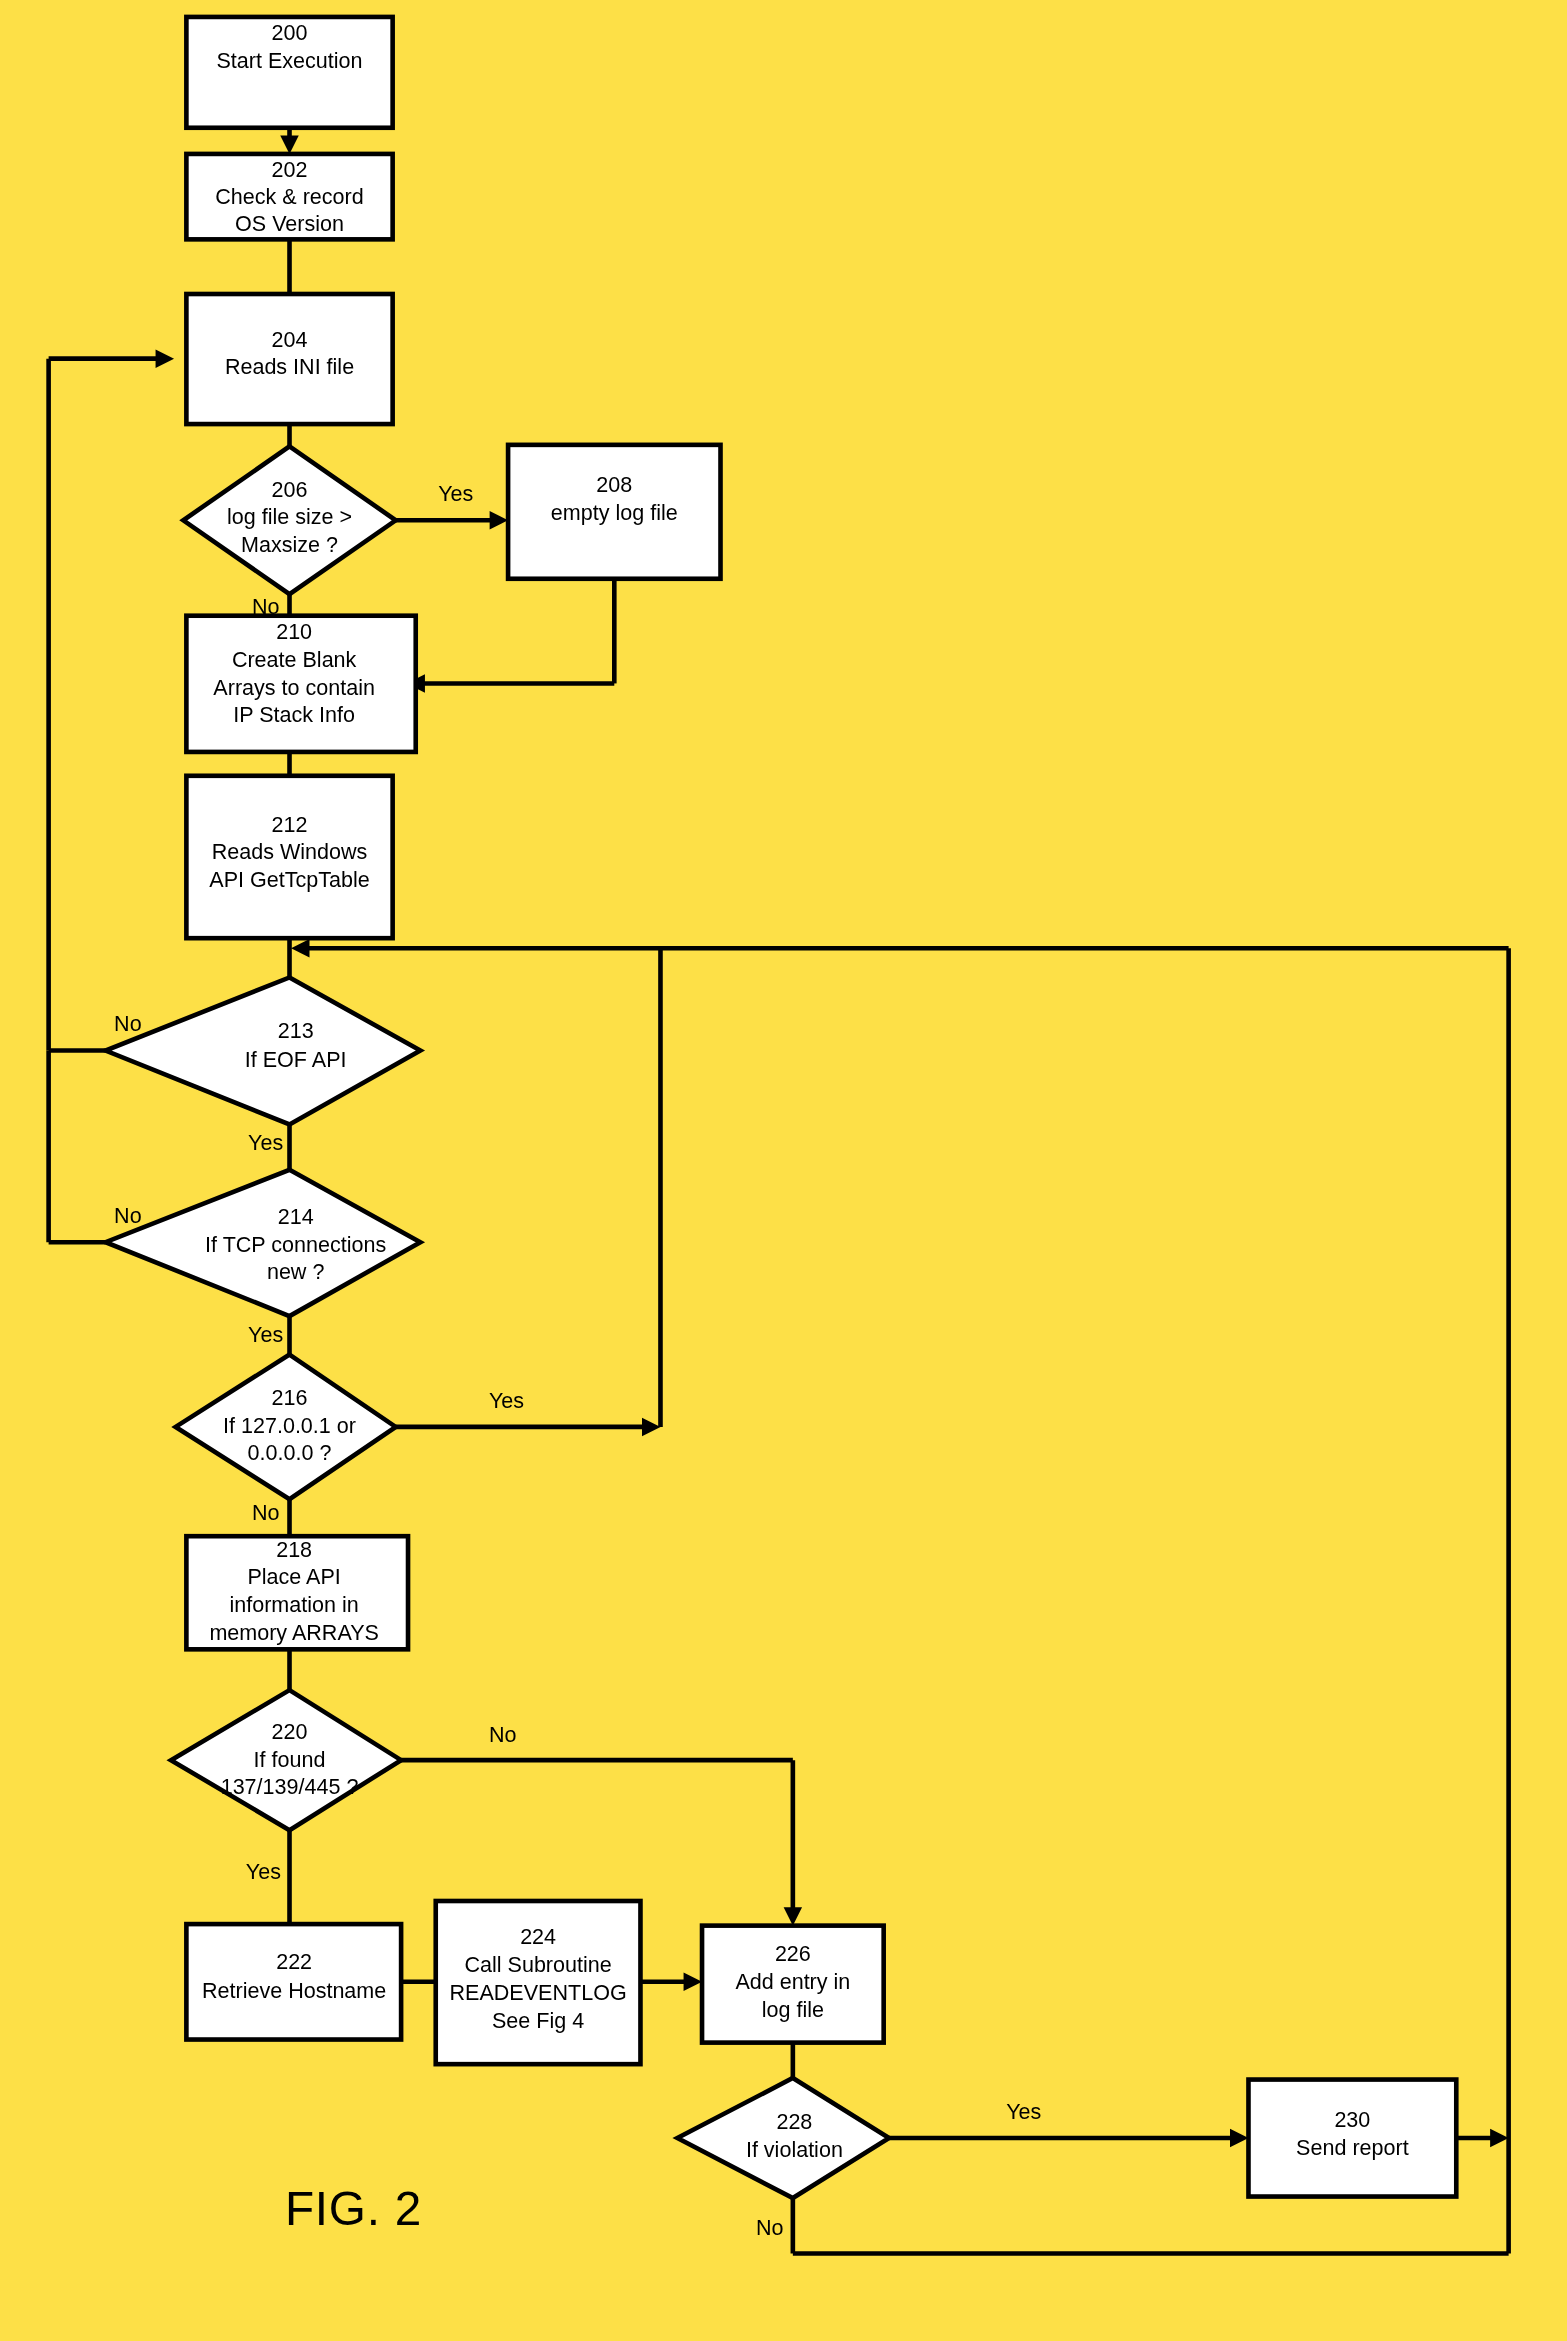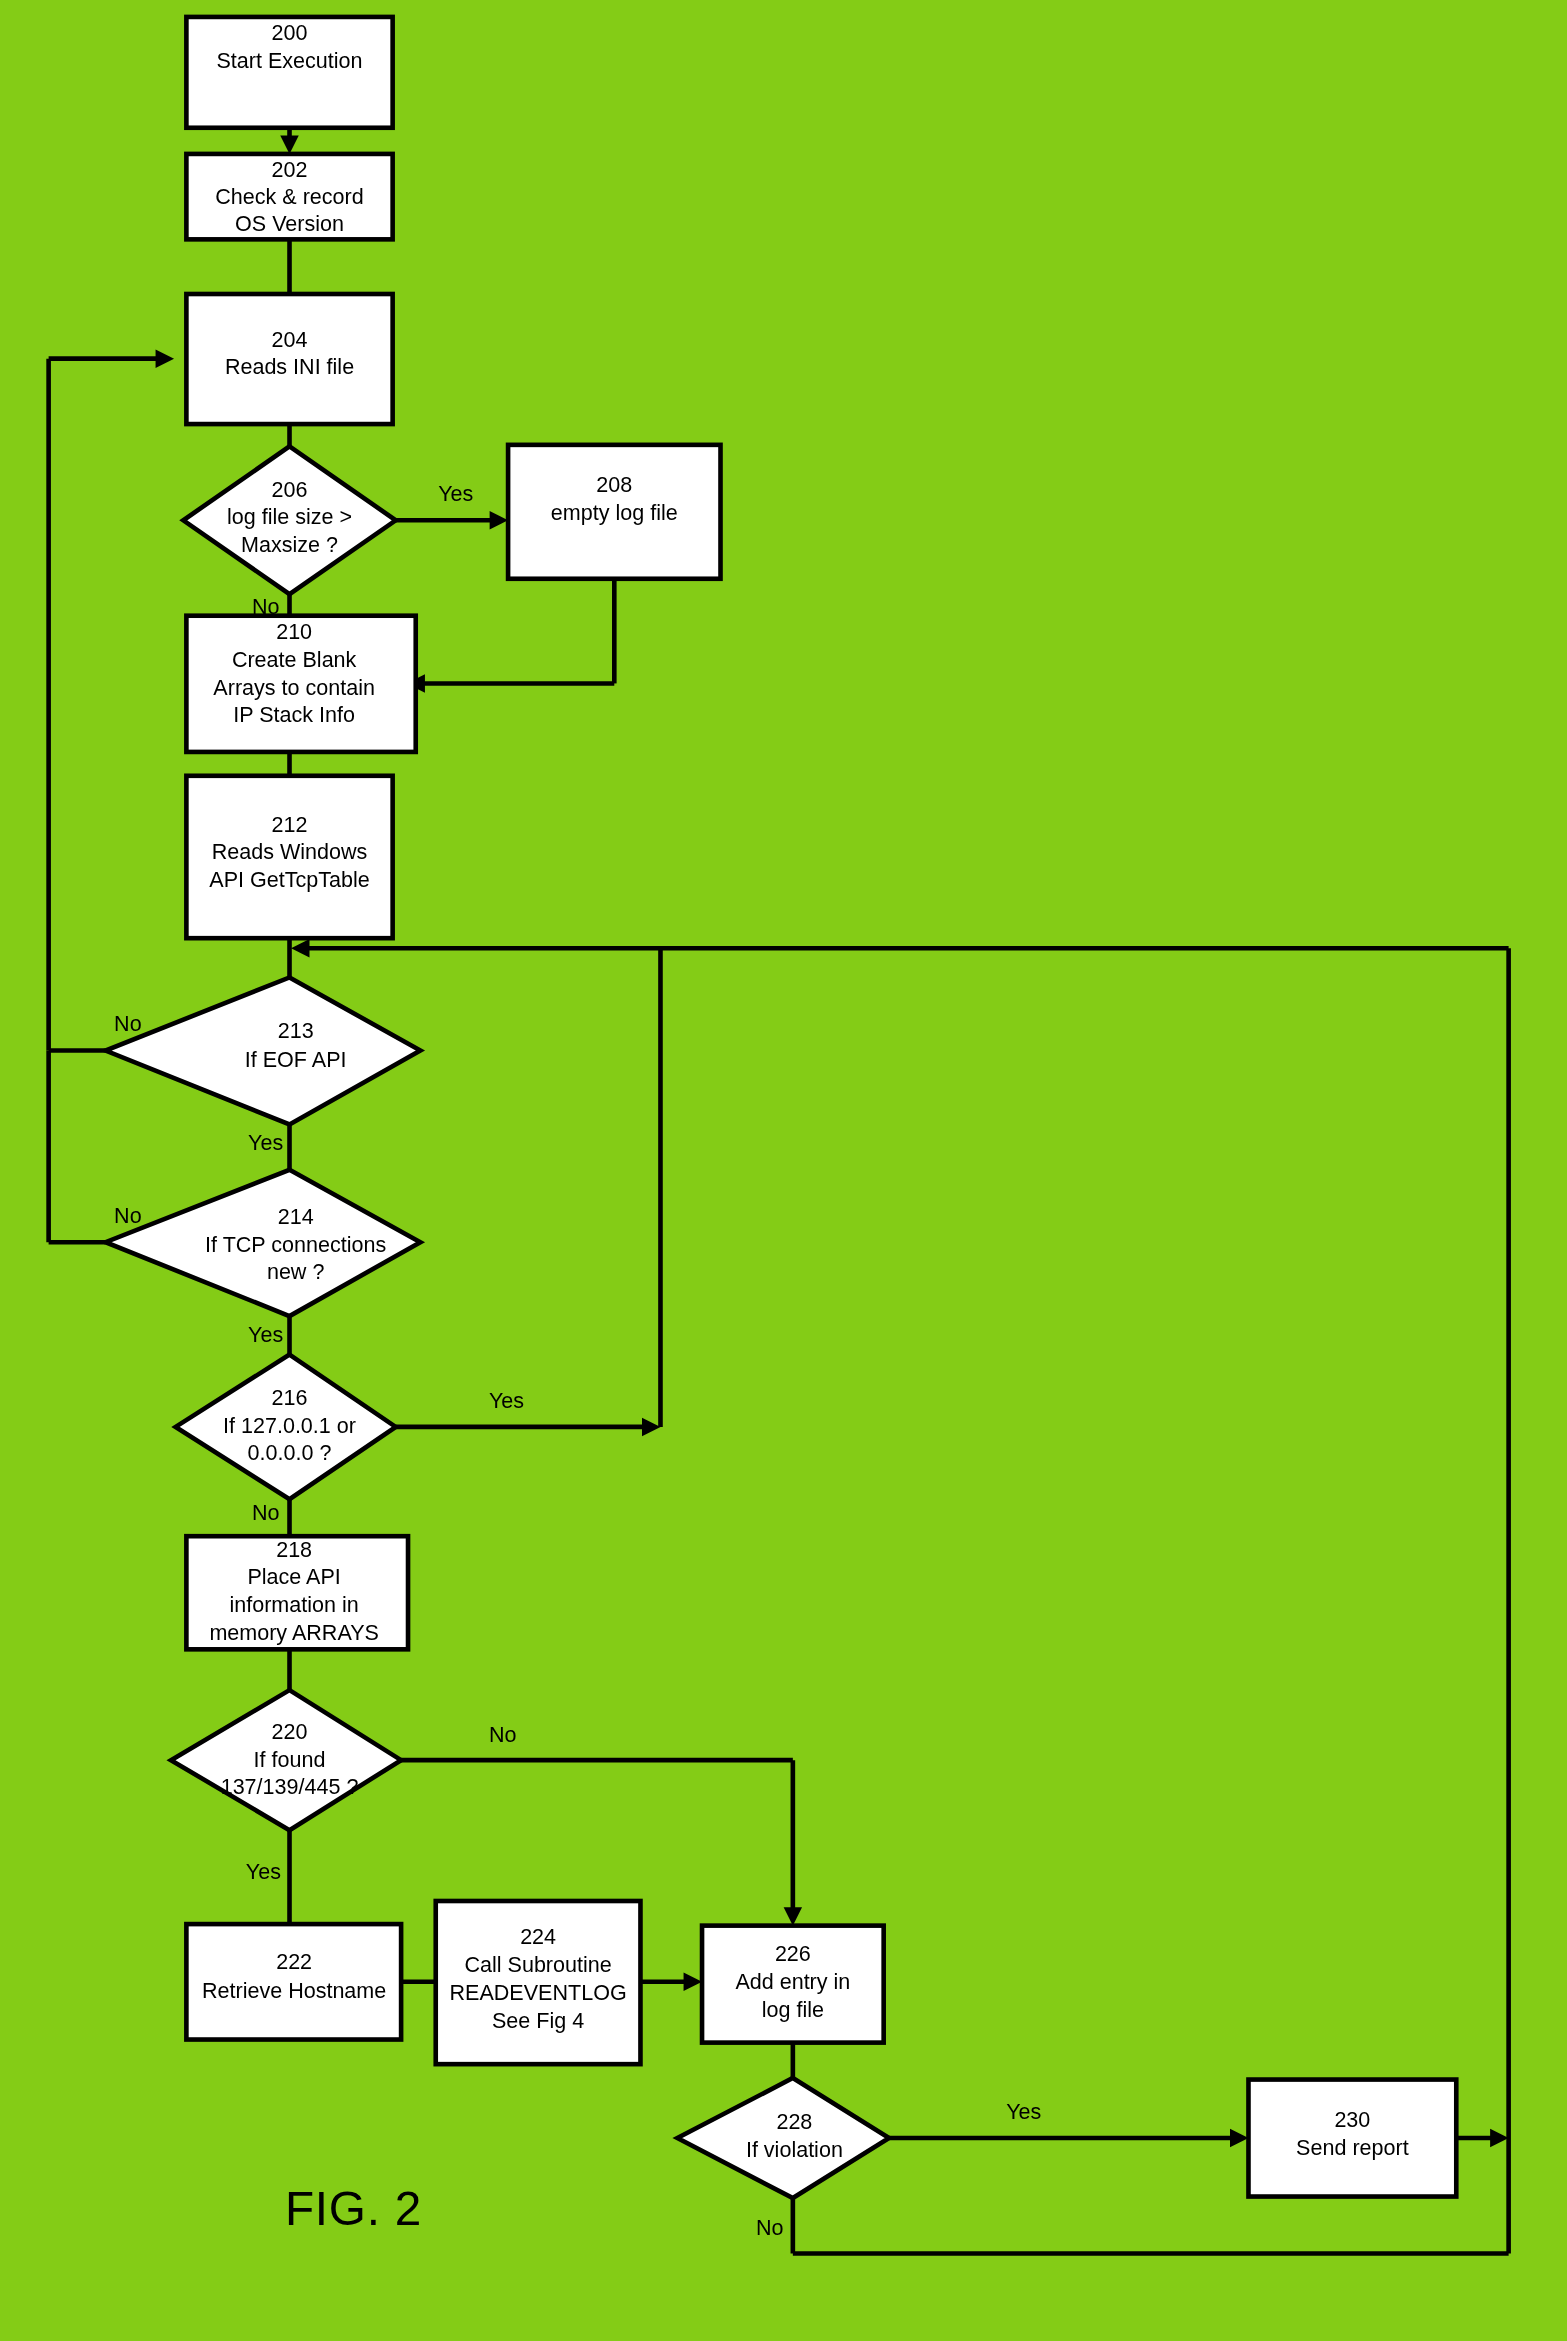--- a/index.html
+++ b/index.html
@@ -8,21 +8,21 @@
     padding: 0;
     background: #ffffff;
   }
   body {
     font-family: "Liberation Sans", sans-serif;
   }
   #page {
     position: relative;
     width: 1568px;
     height: 2342px;
-    background: #84cc16;
+    background: #fde047;
     overflow: hidden;
   }
   #diagram-svg {
     position: absolute;
     left: 0;
     top: 0;
     width: 1568px;
     height: 2342px;
     display: block;
   }

